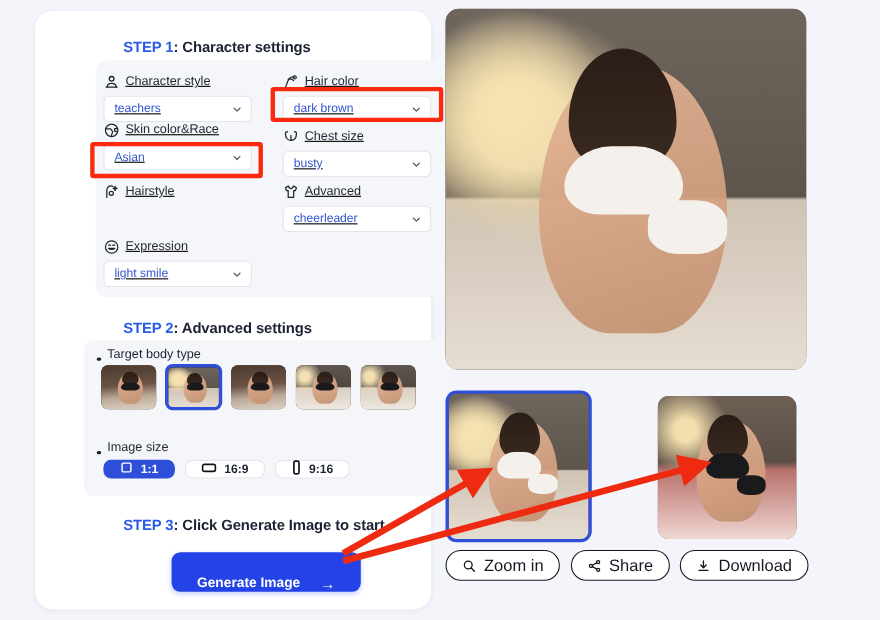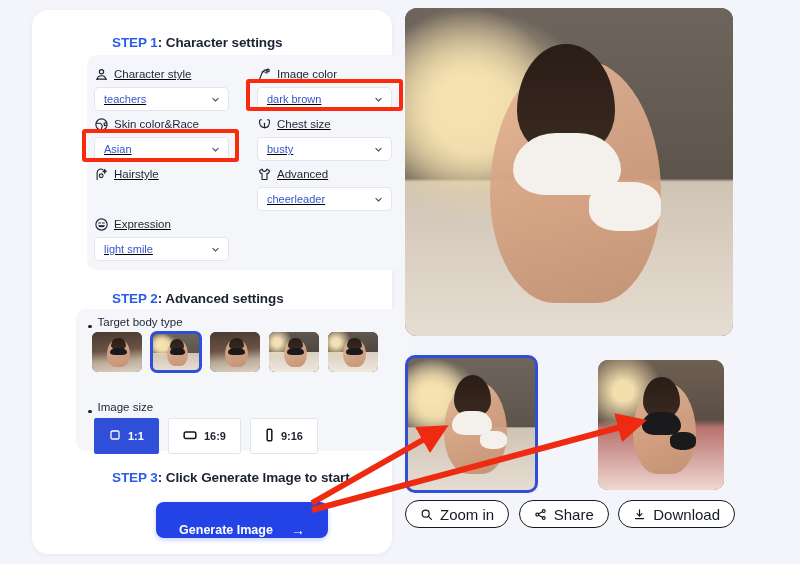--- a/index.html
+++ b/index.html
@@ -80,23 +80,23 @@
     box-sizing:border-box;position:relative;
     background:#3a2c26;
   }
   .thumb.sel{
     border:2px solid #2f4fd8;box-shadow:0 0 0 1px #2f4fd8;
   }
   .thumb .ph{position:absolute;inset:0;}
 
   .size-row{position:absolute;left:62px;top:408px;display:flex;gap:9px;}
   .size-btn{
-    height:36px;box-sizing:border-box;
+    height:17px;box-sizing:border-box;
     display:flex;align-items:center;gap:7px;
-    padding:0 14px;border-radius:2px;
+    padding:0 14px;border-radius:7px;
     border:1px solid #e3e5ee;background:#fff;
     font-size:11px;font-weight:700;color:#1d2432;
   }
   .size-btn.active{background:#2f4fd8;border-color:#2f4fd8;color:#fff;}
   .size-btn .gl{display:block;}
 
   
   .s3-title{position:absolute;left:44px;top:460px;}
   .gen-btn{
     position:absolute;left:124px;top:492px;width:172px;height:36px;
@@ -214,34 +214,34 @@
 
     <div class="field col-b" style="top:56px;">
       <div class="field-label">
         <span class="ficon">
           <svg viewBox="0 0 24 24" fill="none" stroke="#1d2432" stroke-width="1.8" stroke-linecap="round" stroke-linejoin="round">
             <path d="M4 20c2-5 3-9 5-12 2-3 5-4 8-3"></path>
               <path d="M8 8c3-1 6 0 8 2"></path>
               <circle cx="17.5" cy="5.5" r="2.2"></circle>
           </svg>
         </span>
-        <span>Image color</span>
+        <span>Hair color</span>
       </div>
       <div class="select">
         <span>dark brown</span>
         <span class="chev">
           <svg viewBox="0 0 24 24" fill="none" stroke="#1d2432" stroke-width="3.2" stroke-linecap="round" stroke-linejoin="round">
               <path d="M5 9l7 7 7-7"></path>
             </svg>
         </span>
       </div>
     </div>
     <div class="redbox" style="left:214px;top:69px;width:157px;height:32px;"></div>
 
-    <div class="field col-a" style="top:106px;">
+    <div class="field col-a" style="top:100px;">
       <div class="field-label">
         <span class="ficon">
           <svg viewBox="0 0 24 24" fill="none" stroke="#1d2432" stroke-width="1.8" stroke-linecap="round" stroke-linejoin="round">
             <circle cx="12" cy="12" r="9"></circle>
               <path d="M3.5 10h7l3 4-2 6"></path>
               <path d="M20 9l-4 1 1 4 3-1"></path>
           </svg>
         </span>
         <span>Skin color&amp;Race</span>
       </div>

